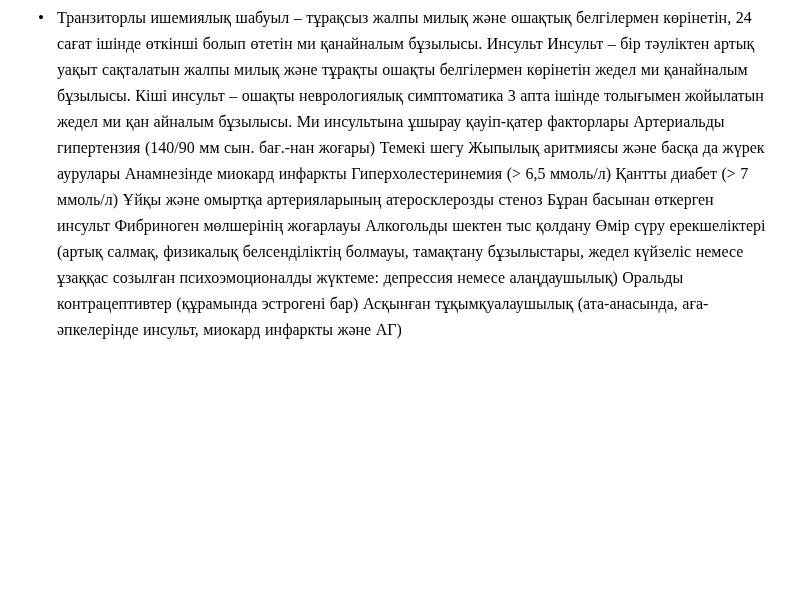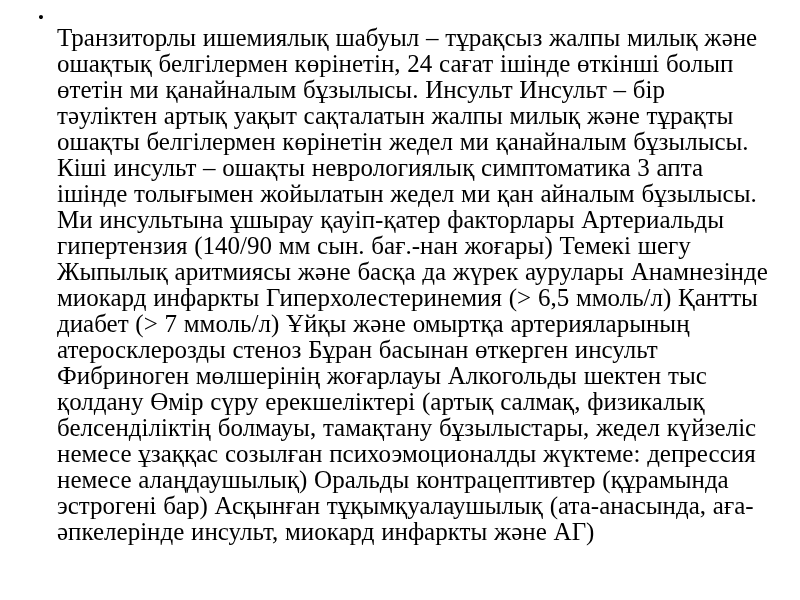--- a/index.html
+++ b/index.html
@@ -24,27 +24,26 @@
   .bullet-marker {
     flex: 0 0 19px;
     width: 19px;
     font-size: 17px;
     line-height: 26px;
     color: #000000;
   }
   .bullet-text {
     flex: 1 1 auto;
     max-width: 712px;
-    font-size: 25px;
+    font-size: 16px;
     line-height: 26px;
     text-align: left;
     letter-spacing: 0;
     word-spacing: 0.5px;
     color: #000000;
-    margin-top: 20px;
   }
 </style>
 </head>
 <body>
 
 <div class="slide">
   <div class="bullet-item">
     <span class="bullet-marker">•</span>
     <div class="bullet-text">Транзиторлы ишемиялық шабуыл – тұрақсыз жалпы милық және ошақтық белгілермен көрінетін, 24 сағат ішінде өткінші болып өтетін ми қанайналым бұзылысы. Инсульт Инсульт – бір тәуліктен артық уақыт сақталатын жалпы милық және тұрақты ошақты белгілермен көрінетін жедел ми қанайналым бұзылысы. Кіші инсульт – ошақты неврологиялық симптоматика 3 апта ішінде толығымен  жойылатын жедел ми қан айналым  бұзылысы. Ми инсультына ұшырау қауіп-қатер факторлары Артериальды гипертензия (140/90 мм сын. бағ.-нан жоғары) Темекі шегу Жыпылық аритмиясы және басқа да жүрек аурулары Анамнезінде миокард инфаркты Гиперхолестеринемия (&gt; 6,5 ммоль/л) Қантты диабет (&gt; 7 ммоль/л) Ұйқы және омыртқа артерияларының атеросклерозды стеноз Бұран басынан өткерген инсульт Фибриноген мөлшерінің жоғарлауы Алкогольды шектен тыс қолдану Өмір сүру ерекшеліктері (артық салмақ, физикалық белсенділіктің болмауы, тамақтану бұзылыстары, жедел күйзеліс немесе ұзаққас созылған психоэмоционалды жүктеме: депрессия немесе алаңдаушылық) Оральды контрацептивтер (құрамында эстрогені бар) Асқынған тұқымқуалаушылық (ата-анасында, аға-әпкелерінде инсульт, миокард инфаркты және АГ)</div>
   </div>

